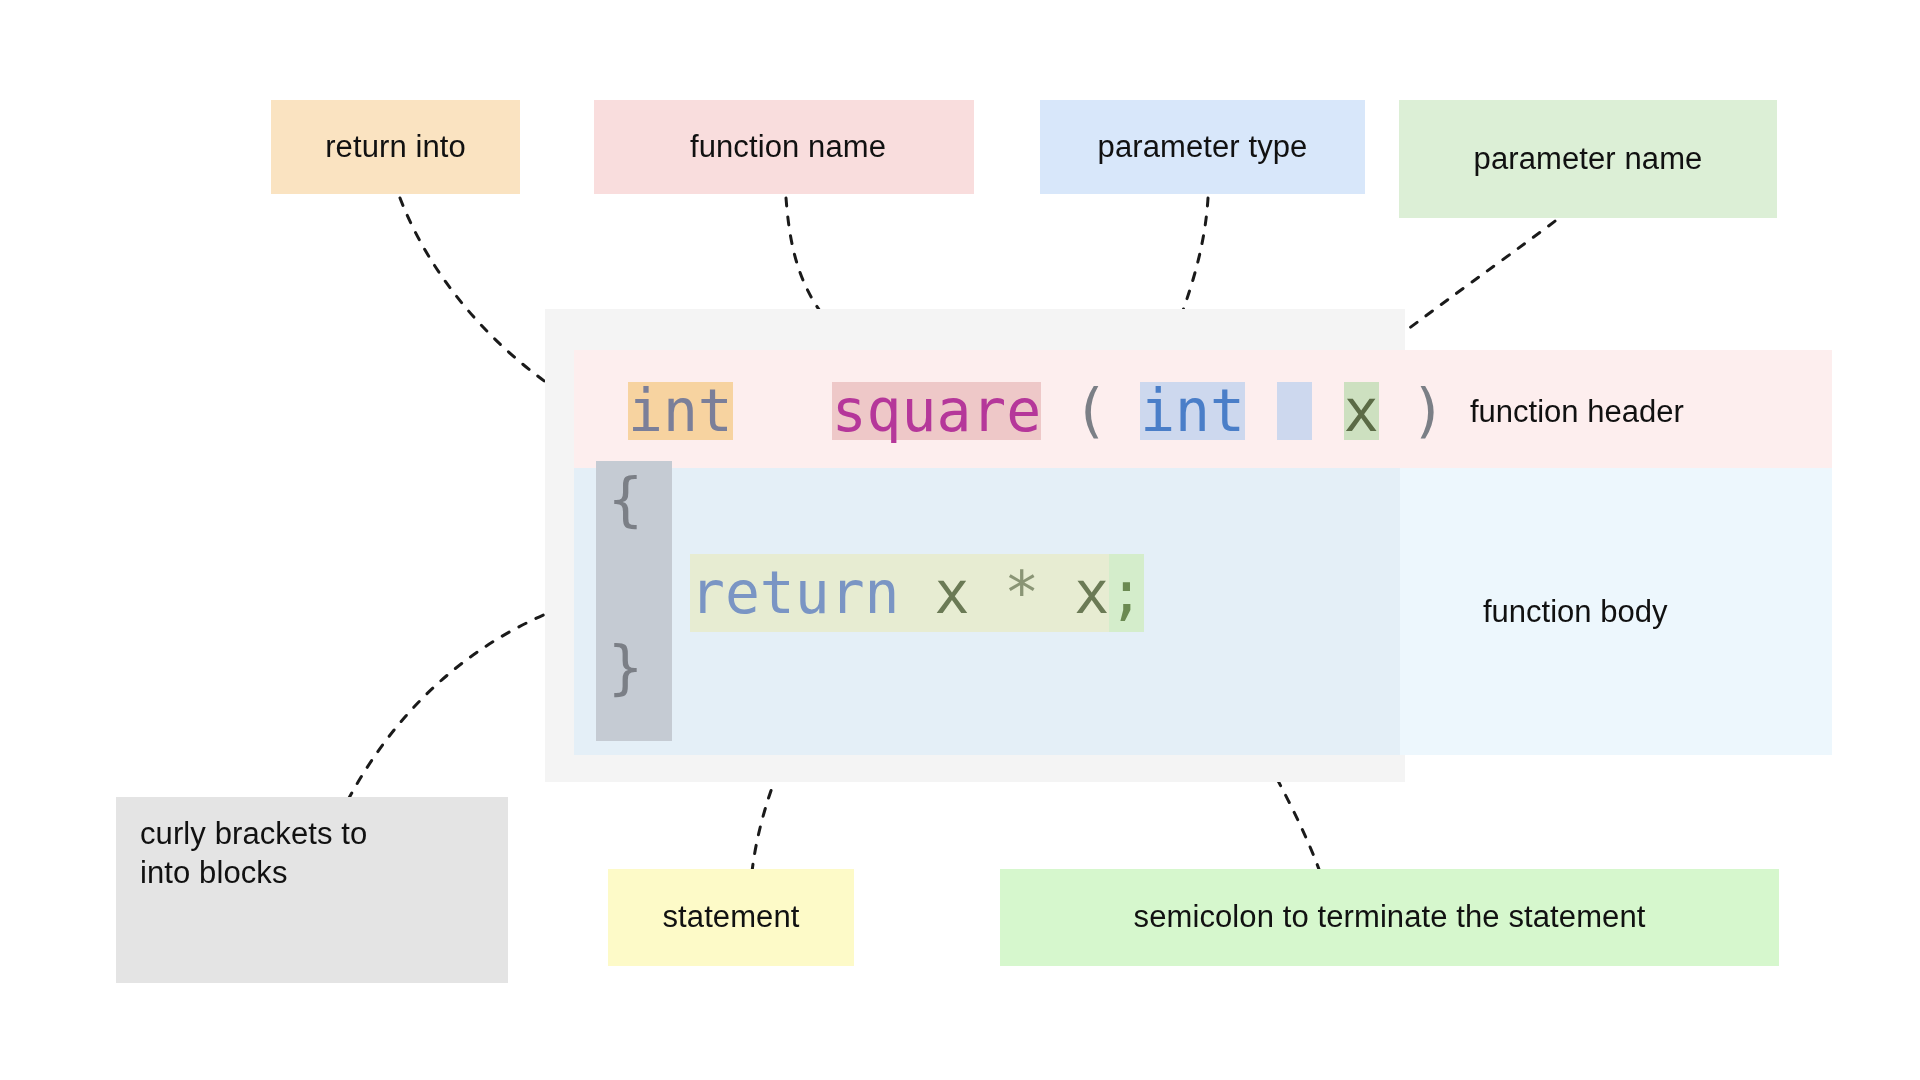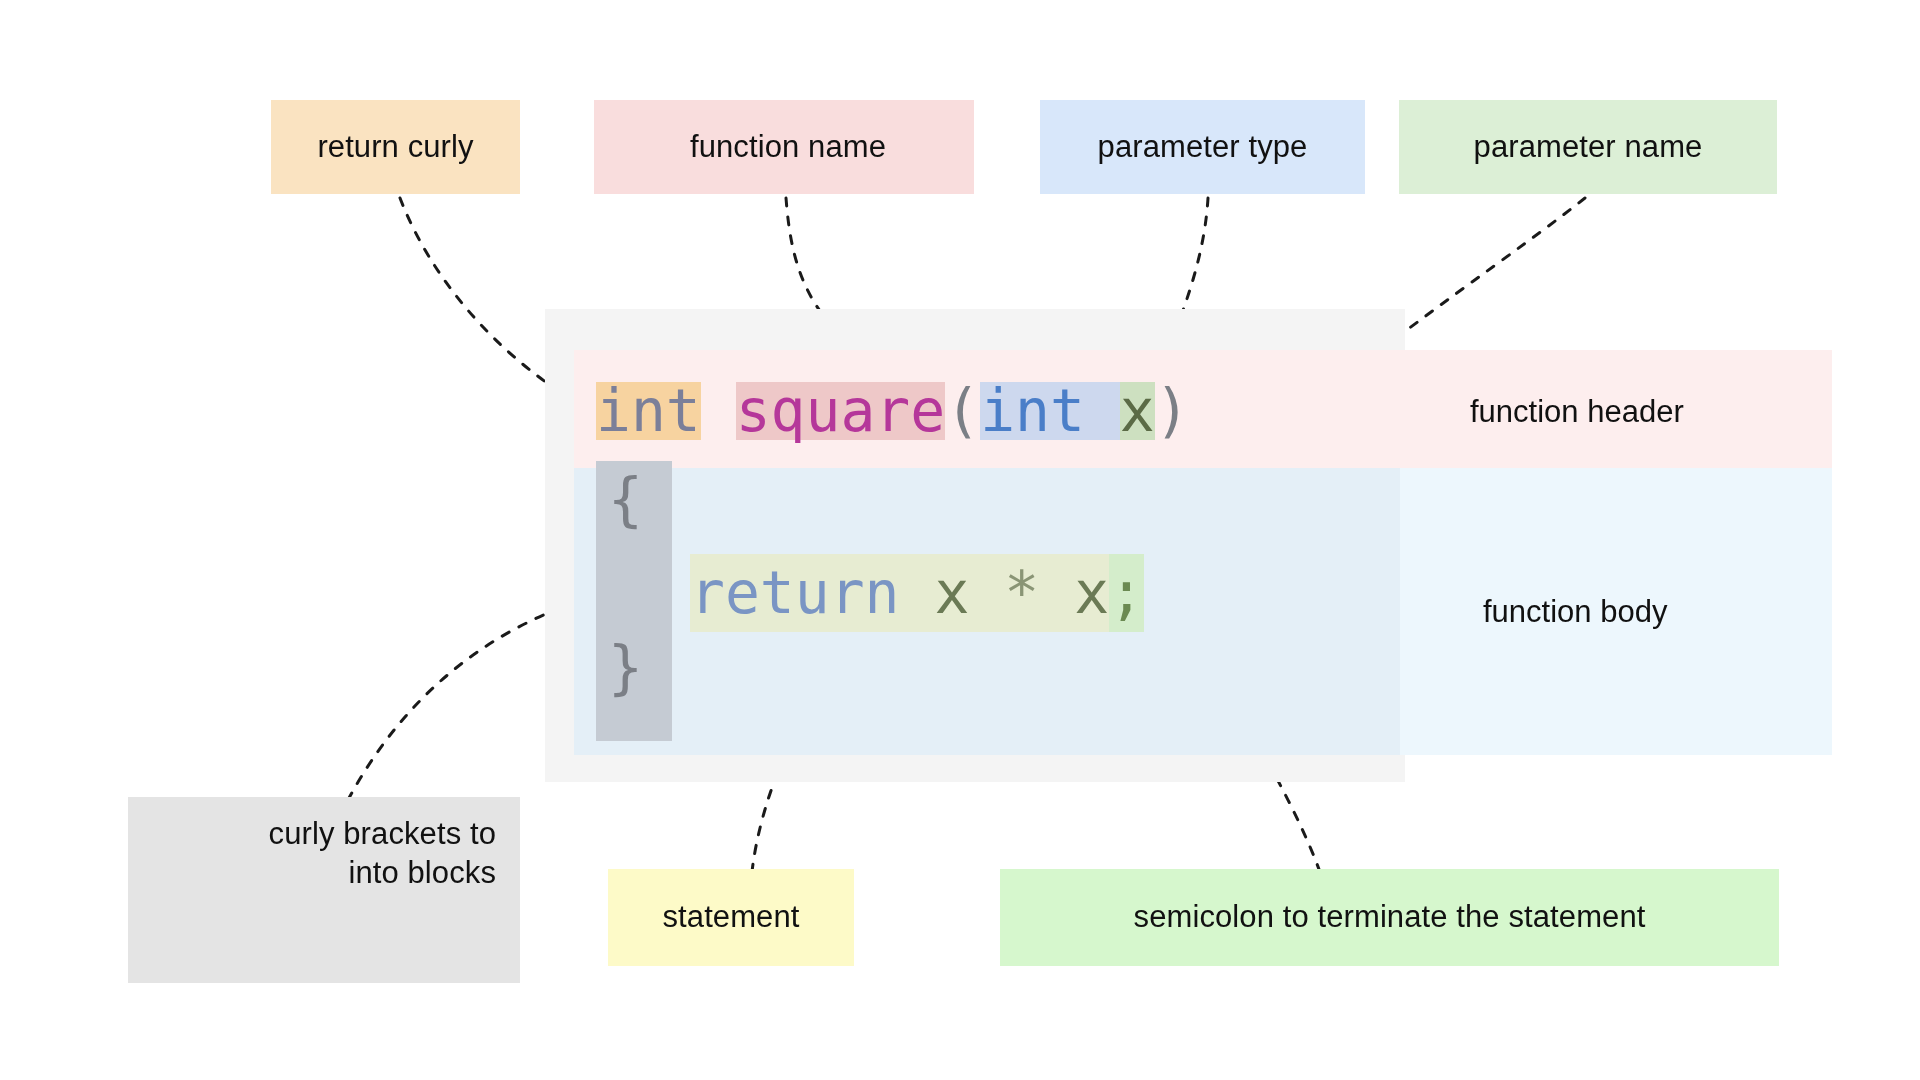--- a/index.html
+++ b/index.html
@@ -31,22 +31,21 @@
     justify-content: center;
     font-size: 31px;
     line-height: 1.25;
     color: #111111;
     white-space: nowrap;
     letter-spacing: 0.1px;
   }
   .callout.multiline {
     display: block;
     white-space: normal;
-    text-align: right;
-    margin-left: 12px;
+    text-align: left;
   }
 
   
   #code-frame {
     position: absolute;
     left: 545px;
     top: 309px;
     width: 860px;
     height: 473px;
     background: #f4f4f4;
@@ -92,20 +91,21 @@
   #code-header {
     left: 596px;
     top: 359px;
     height: 103px;
     display: flex;
     align-items: center;
   }
   #code-header .tok {
     display: inline-block;
     padding: 0 0;
+    margin-left: 32px;
   }
 
   
   #brace-col {
     position: absolute;
     left: 596px;
     top: 461px;
     width: 76px;
     height: 280px;
     background: #c5cbd3;
@@ -174,32 +174,32 @@
     <path d="M 1585 198 C 1520 250, 1400 330, 1312 405" fill="none" stroke="#1a1a1a" stroke-width="3" stroke-dasharray="8 11" stroke-linecap="round"></path>
 
     <path d="M 348 800 C 380 740, 450 640, 590 598" fill="none" stroke="#1a1a1a" stroke-width="3" stroke-dasharray="8 11" stroke-linecap="round"></path>
 
     <path d="M 752 872 C 760 800, 800 700, 855 648" fill="none" stroke="#1a1a1a" stroke-width="3" stroke-dasharray="8 11" stroke-linecap="round"></path>
 
     <path d="M 1320 872 C 1290 790, 1230 700, 1205 650" fill="none" stroke="#1a1a1a" stroke-width="3" stroke-dasharray="8 11" stroke-linecap="round"></path>
   </svg>
 
   <div class="callout" id="callout-return-type" style="left:271px; top:100px; width:249px; height:94px; background:#fae3c1;">
-    <span>return curly</span>
+    <span>return into</span>
   </div>
 
   <div class="callout" id="callout-function-name" style="left:594px; top:100px; width:372px; height:94px; background:#f9dddd;padding-left:8px;">
     <span>function name</span>
   </div>
 
   <div class="callout" id="callout-parameter-type" style="left:1040px; top:100px; width:325px; height:94px; background:#d8e7fa;">
     <span>parameter type</span>
   </div>
 
-  <div class="callout" id="callout-parameter-name" style="left:1399px; top:100px; width:378px; height:94px; background:#dcefd6;">
+  <div class="callout" id="callout-parameter-name" style="left:1399px; top:100px; width:378px; height:118px; background:#dcefd6;">
     <span>parameter name</span>
   </div>
 
   <div id="code-frame"></div>
 
   <div class="band" id="header-band"></div>
   <div class="band" id="body-band"></div>
   <div id="body-band-inner"></div>
 
   <div class="code" id="code-header">

